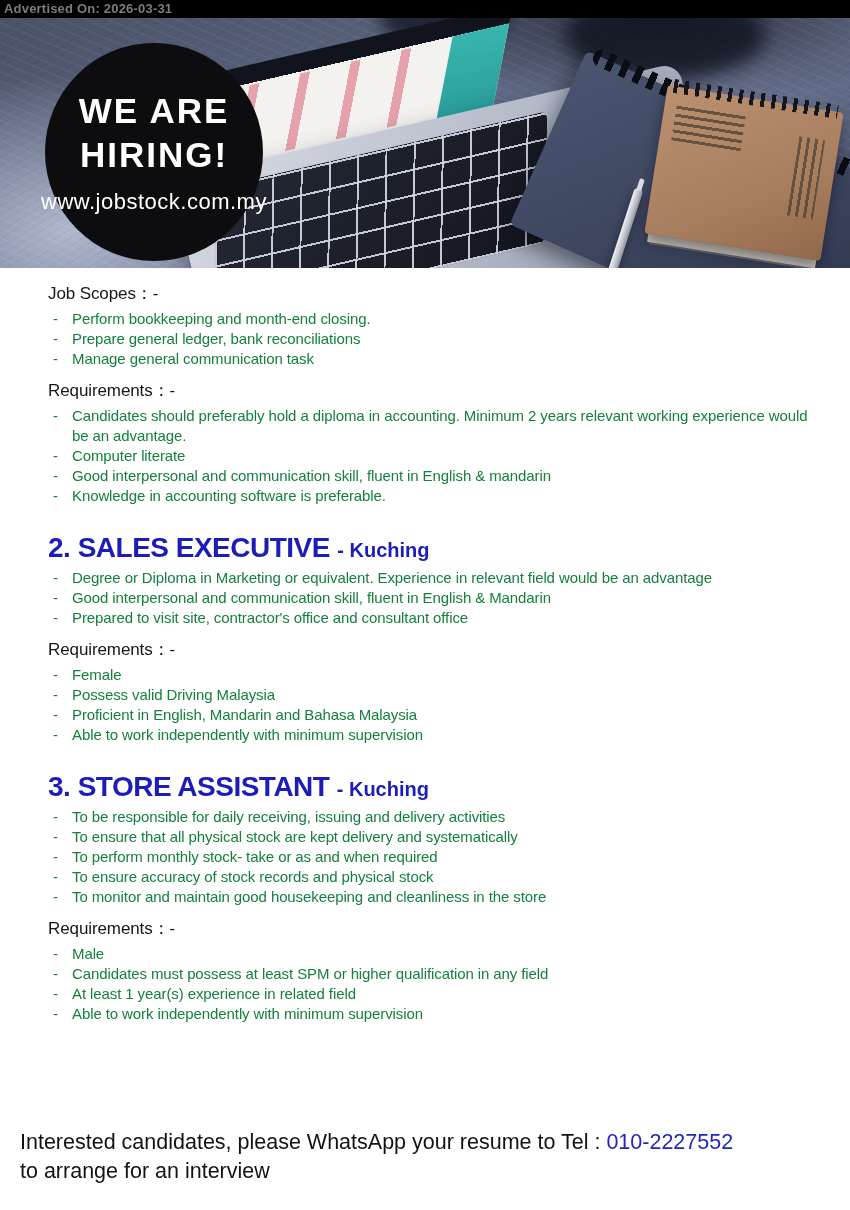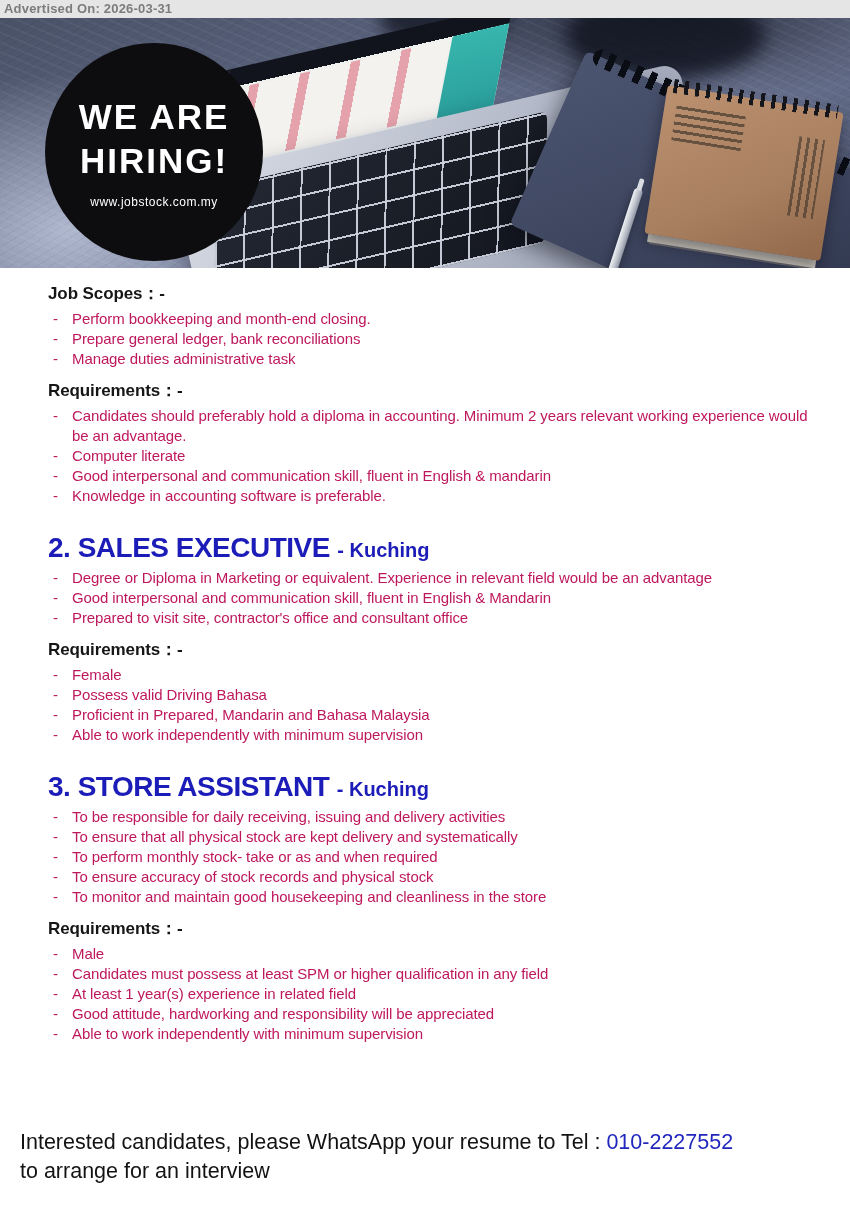--- a/index.html
+++ b/index.html
@@ -4,21 +4,21 @@
 <style>
   * { margin:0; padding:0; box-sizing:border-box; }
   html,body { background:#ffffff; }
   .page {
     position:relative; width:850px; height:1210px; margin:0 auto;
     background:#ffffff; overflow:hidden;
     font-family:"Liberation Sans", sans-serif; color:#111;
   }
 
   
-  .meta-bar { position:absolute; top:0; left:0; width:100%; height:18px; background:#e5e5e5;padding-left:33px; }
+  .meta-bar { position:absolute; top:0; left:0; width:100%; height:18px; background:#000000;padding-left:33px; }
   .meta-bar span {
     position:absolute; top:1px; left:4px;
     font-size:13px; font-weight:bold; color:#7c7c7c; letter-spacing:.2px;
   }
 
   
   .hero {
     position:absolute; top:18px; left:0; width:850px; height:250px; overflow:hidden;
     background:
       radial-gradient(420px 260px at 8% 85%, rgba(190,198,220,.85), rgba(190,198,220,0) 60%),
@@ -115,36 +115,36 @@
 
   
   .badge {
     position:absolute; top:25px; left:45px; width:218px; height:218px; border-radius:50%;
     background:#0d0d0f; display:flex; flex-direction:column; align-items:center; justify-content:center;
     text-align:center; z-index:5;
   }
   .badge .l1, .badge .l2 {
     color:#fff; font-weight:bold; font-size:35px; letter-spacing:2px; line-height:1.25;
   }
-  .badge .url { color:#fff; font-size:12px; margin-top:12px; letter-spacing:.5px; }
+  .badge .url { color:#fff; font-size:22px; margin-top:12px; letter-spacing:.5px; }
 
   
   .content { position:absolute; top:272px; left:0; width:100%; padding:0 40px 0 48px; }
   .job { margin-top:0; }
   .job + .job { margin-top:27px; }
   .job h2 {
     color:var(--heading-blue,#1c1cb8); font-weight:bold; font-size:28px; line-height:1.1;
     letter-spacing:-.5px; margin-bottom:4px;
   }
   .job h2 .loc { font-size:20px; letter-spacing:0; }
-  .sub { font-size:17px; font-weight:bold; color:#161616; margin:10px 0 4px; letter-spacing:-.1px; }
+  .sub { font-size:17px; font-weight:normal; color:#161616; margin:10px 0 4px; letter-spacing:-.1px; }
   .sub:empty { display:none; margin:0; }
   ul.bullets { list-style:none; }
   ul.bullets li {
-    position:relative; padding-left:24px; font-size:15px; line-height:20px; color:#be185d;
+    position:relative; padding-left:24px; font-size:15px; line-height:20px; color:#15803d;
     letter-spacing:-.1px;
   }
   ul.bullets li::before { content:"-"; position:absolute; left:5px; top:0; }
 
   
   .footer {
     position:absolute; left:20px; top:1128px; width:810px;
     font-size:21.5px; line-height:29px; color:#131313;
   }
   .footer .phone { color:var(--phone-blue,#2126bd); font-weight:normal; }
@@ -189,21 +189,21 @@
       <div class="url">www.jobstock.com.my</div>
     </div>
   </div>
 
   <div class="content">
     <section class="job">
       <p class="sub">Job Scopes：-</p>
       <ul class="bullets scopes">
           <li>Perform bookkeeping and month-end closing.</li>
           <li>Prepare general ledger, bank reconciliations</li>
-          <li>Manage duties administrative task</li>
+          <li>Manage general communication task</li>
         </ul>
       <p class="sub">Requirements：-</p>
       <ul class="bullets reqs">
           <li>Candidates should preferably hold a diploma in accounting.  Minimum 2 years relevant working experience would be an advantage.</li>
           <li>Computer literate</li>
           <li>Good interpersonal and communication skill, fluent in English &amp; mandarin</li>
           <li>Knowledge in accounting software is preferable.</li>
         </ul>
     </section>
 
@@ -215,22 +215,22 @@
       </h2>
 
       <ul class="bullets scopes">
           <li>Degree or Diploma in Marketing or equivalent. Experience in relevant field would be an advantage</li>
           <li>Good interpersonal and communication skill, fluent in English &amp; Mandarin</li>
           <li>Prepared to visit site, contractor's office and consultant office</li>
         </ul>
       <p class="sub">Requirements：-</p>
       <ul class="bullets reqs">
           <li>Female</li>
-          <li>Possess valid Driving Bahasa</li>
-          <li>Proficient in Prepared, Mandarin and Bahasa Malaysia</li>
+          <li>Possess valid Driving Malaysia</li>
+          <li>Proficient in English, Mandarin and Bahasa Malaysia</li>
           <li>Able to work independently with minimum supervision</li>
         </ul>
     </section>
 
     <section class="job">
       <h2>
         <span>3.</span>
         <span>STORE ASSISTANT</span>
         <span class="loc">- Kuching</span>
       </h2>
@@ -240,21 +240,20 @@
           <li>To ensure that all physical stock are kept delivery and systematically</li>
           <li>To perform monthly stock- take or as and when required</li>
           <li>To ensure accuracy of stock records and physical stock</li>
           <li>To monitor and maintain good housekeeping and cleanliness in the store</li>
         </ul>
       <p class="sub">Requirements：-</p>
       <ul class="bullets reqs">
           <li>Male</li>
           <li>Candidates must possess at least SPM or higher qualification in any field</li>
           <li>At least 1 year(s) experience in related field</li>
-          <li>Good attitude, hardworking and responsibility will be appreciated</li>
           <li>Able to work independently with minimum supervision</li>
         </ul>
     </section>
   </div>
 
   <div class="footer">
     <span>Interested candidates, please WhatsApp your resume to Tel : </span><span class="phone">010-2227552</span><br>
     <span>to arrange for an interview</span>
   </div>
 

